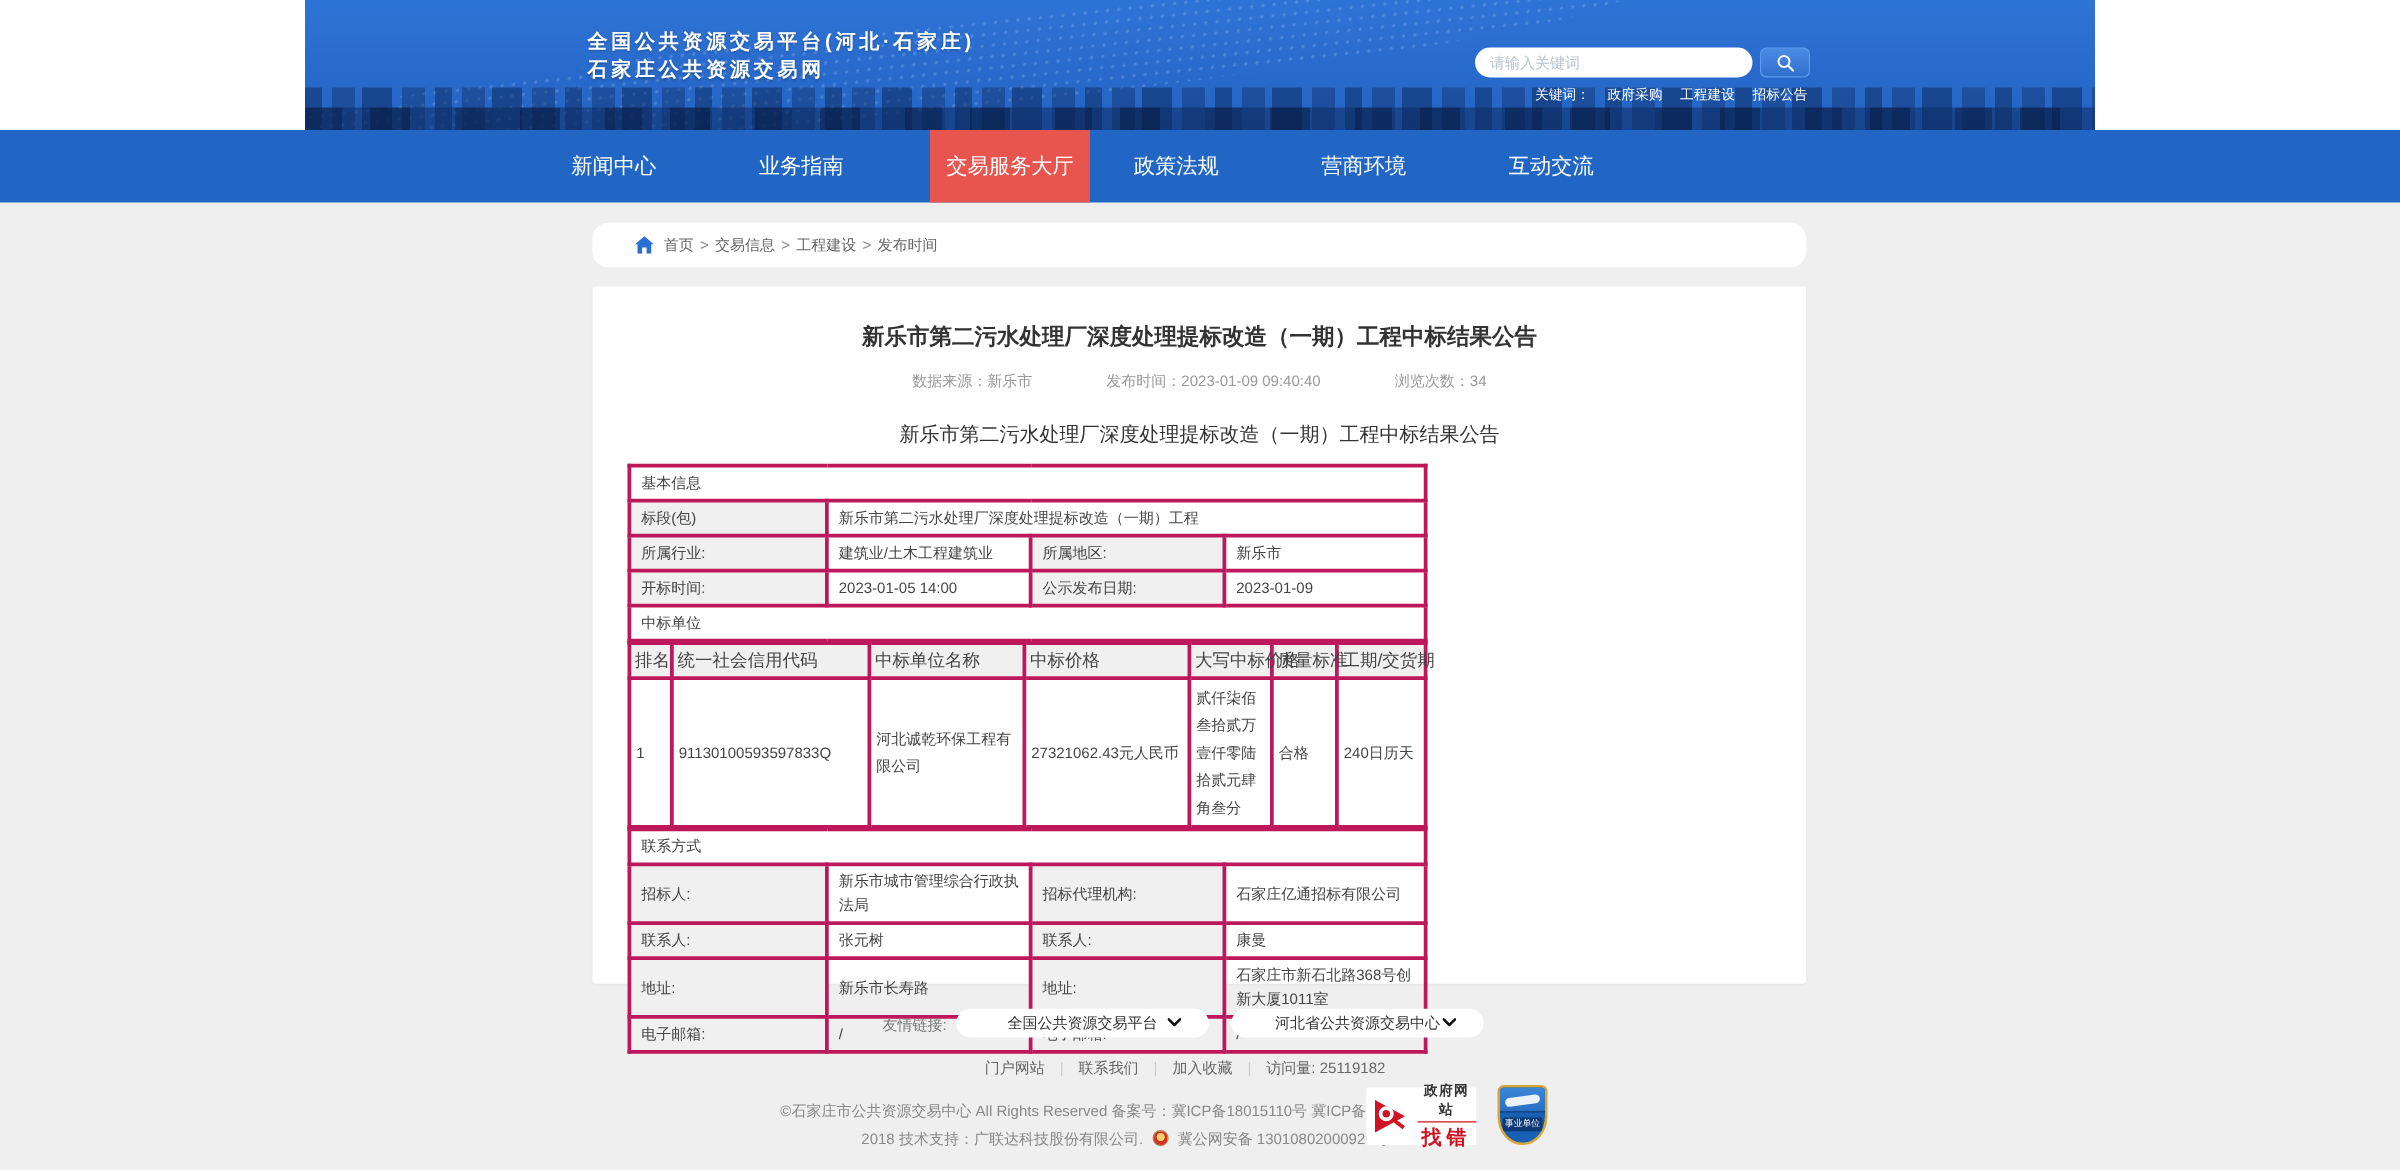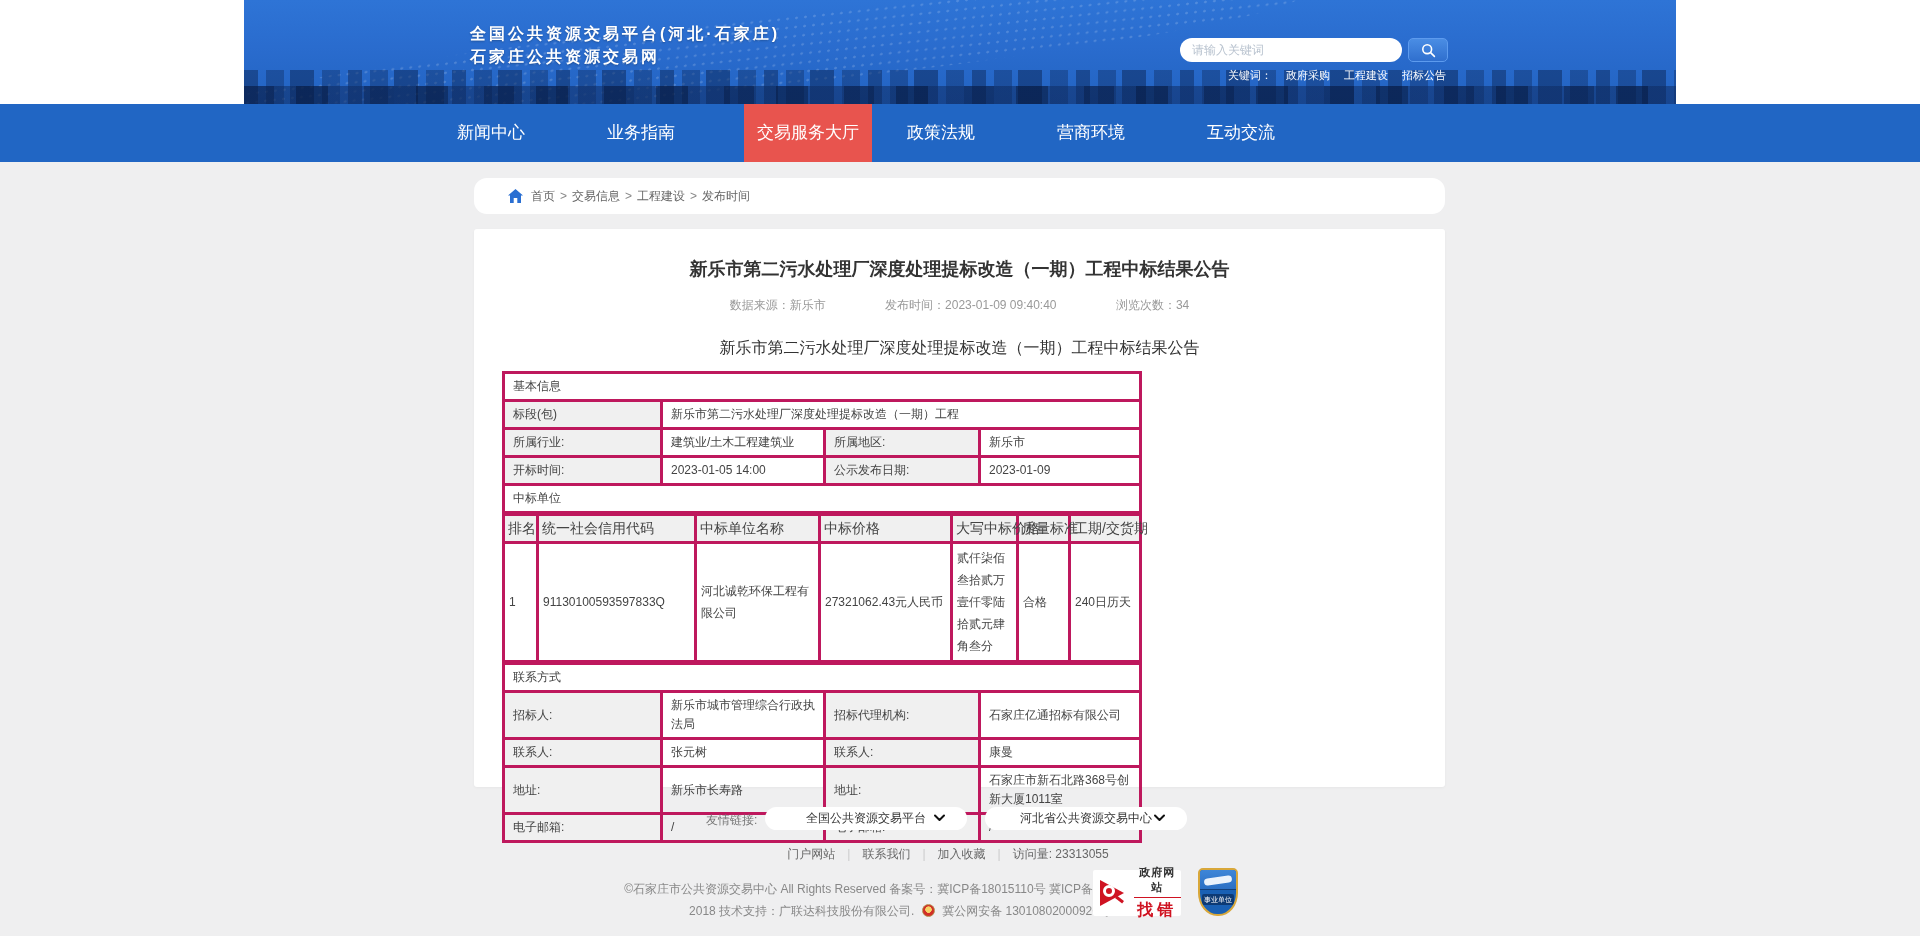--- a/index.html
+++ b/index.html
@@ -319,21 +319,21 @@
 <div class="fselect s2">
   <span>河北省公共资源交易中心</span>
   <span class="chev">
     <svg class="ic-svg" width="11" height="8" viewBox="0 0 11 8">
         <path d="M1 1.5 L5.5 6 L10 1.5" fill="none" stroke="#111" stroke-width="2" stroke-linecap="round" stroke-linejoin="round"></path>
       </svg>
   </span>
 </div>
 
 <div class="flinks-row">
-  <span class="lnk">门户网站</span><span class="bar">|</span><span class="lnk">联系我们</span><span class="bar">|</span><span class="lnk">加入收藏</span><span class="bar">|</span><span class="visits">访问量: 23313055</span>
+  <span class="lnk">门户网站</span><span class="bar">|</span><span class="lnk">联系我们</span><span class="bar">|</span><span class="lnk">加入收藏</span><span class="bar">|</span><span class="visits">访问量: 25119182</span>
 </div>
 
 <div class="copyright">
   <div>©石家庄市公共资源交易中心 All Rights Reserved 备案号：冀ICP备18015110号 冀ICP备17034450号-14</div>
   <div>
     <span>2018 技术支持：广联达科技股份有限公司.</span>
     <span class="emblem"></span>
     <span>冀公网安备 13010802000926号</span>
   </div>
 </div>

